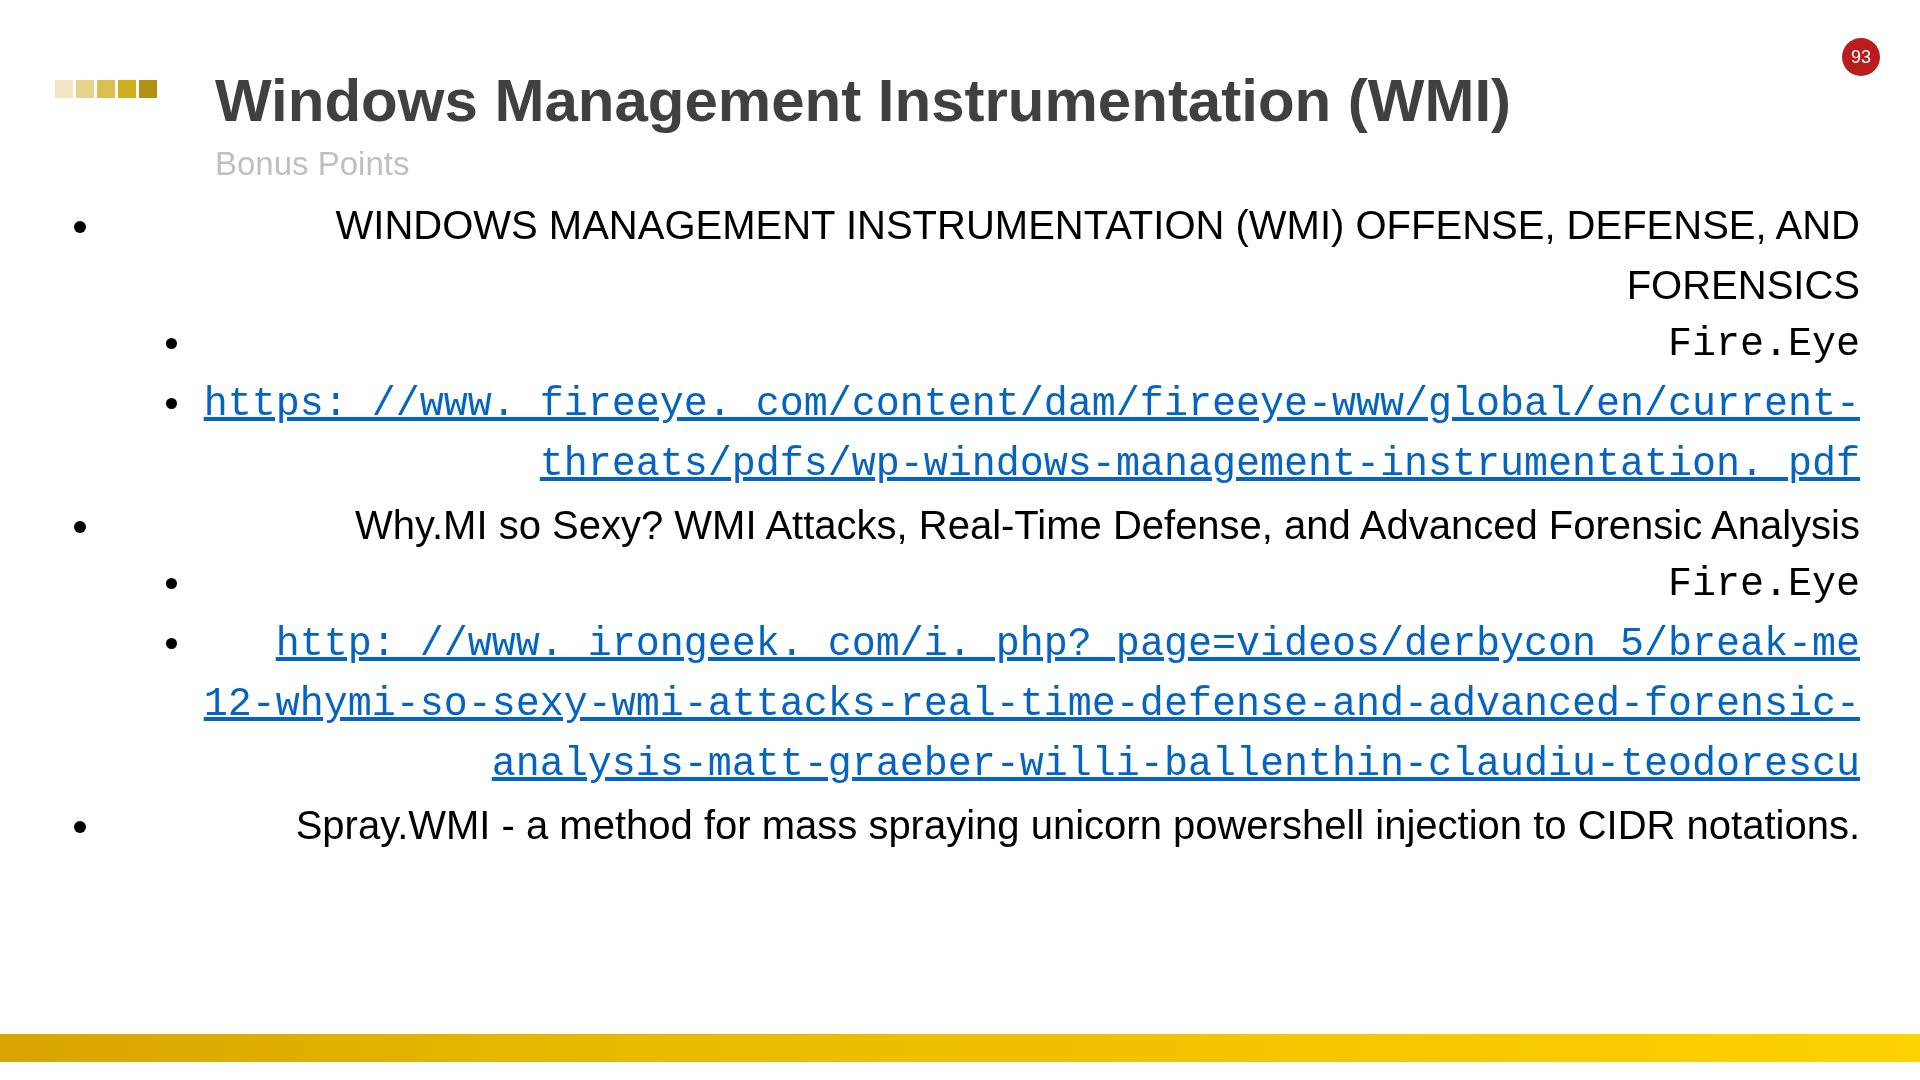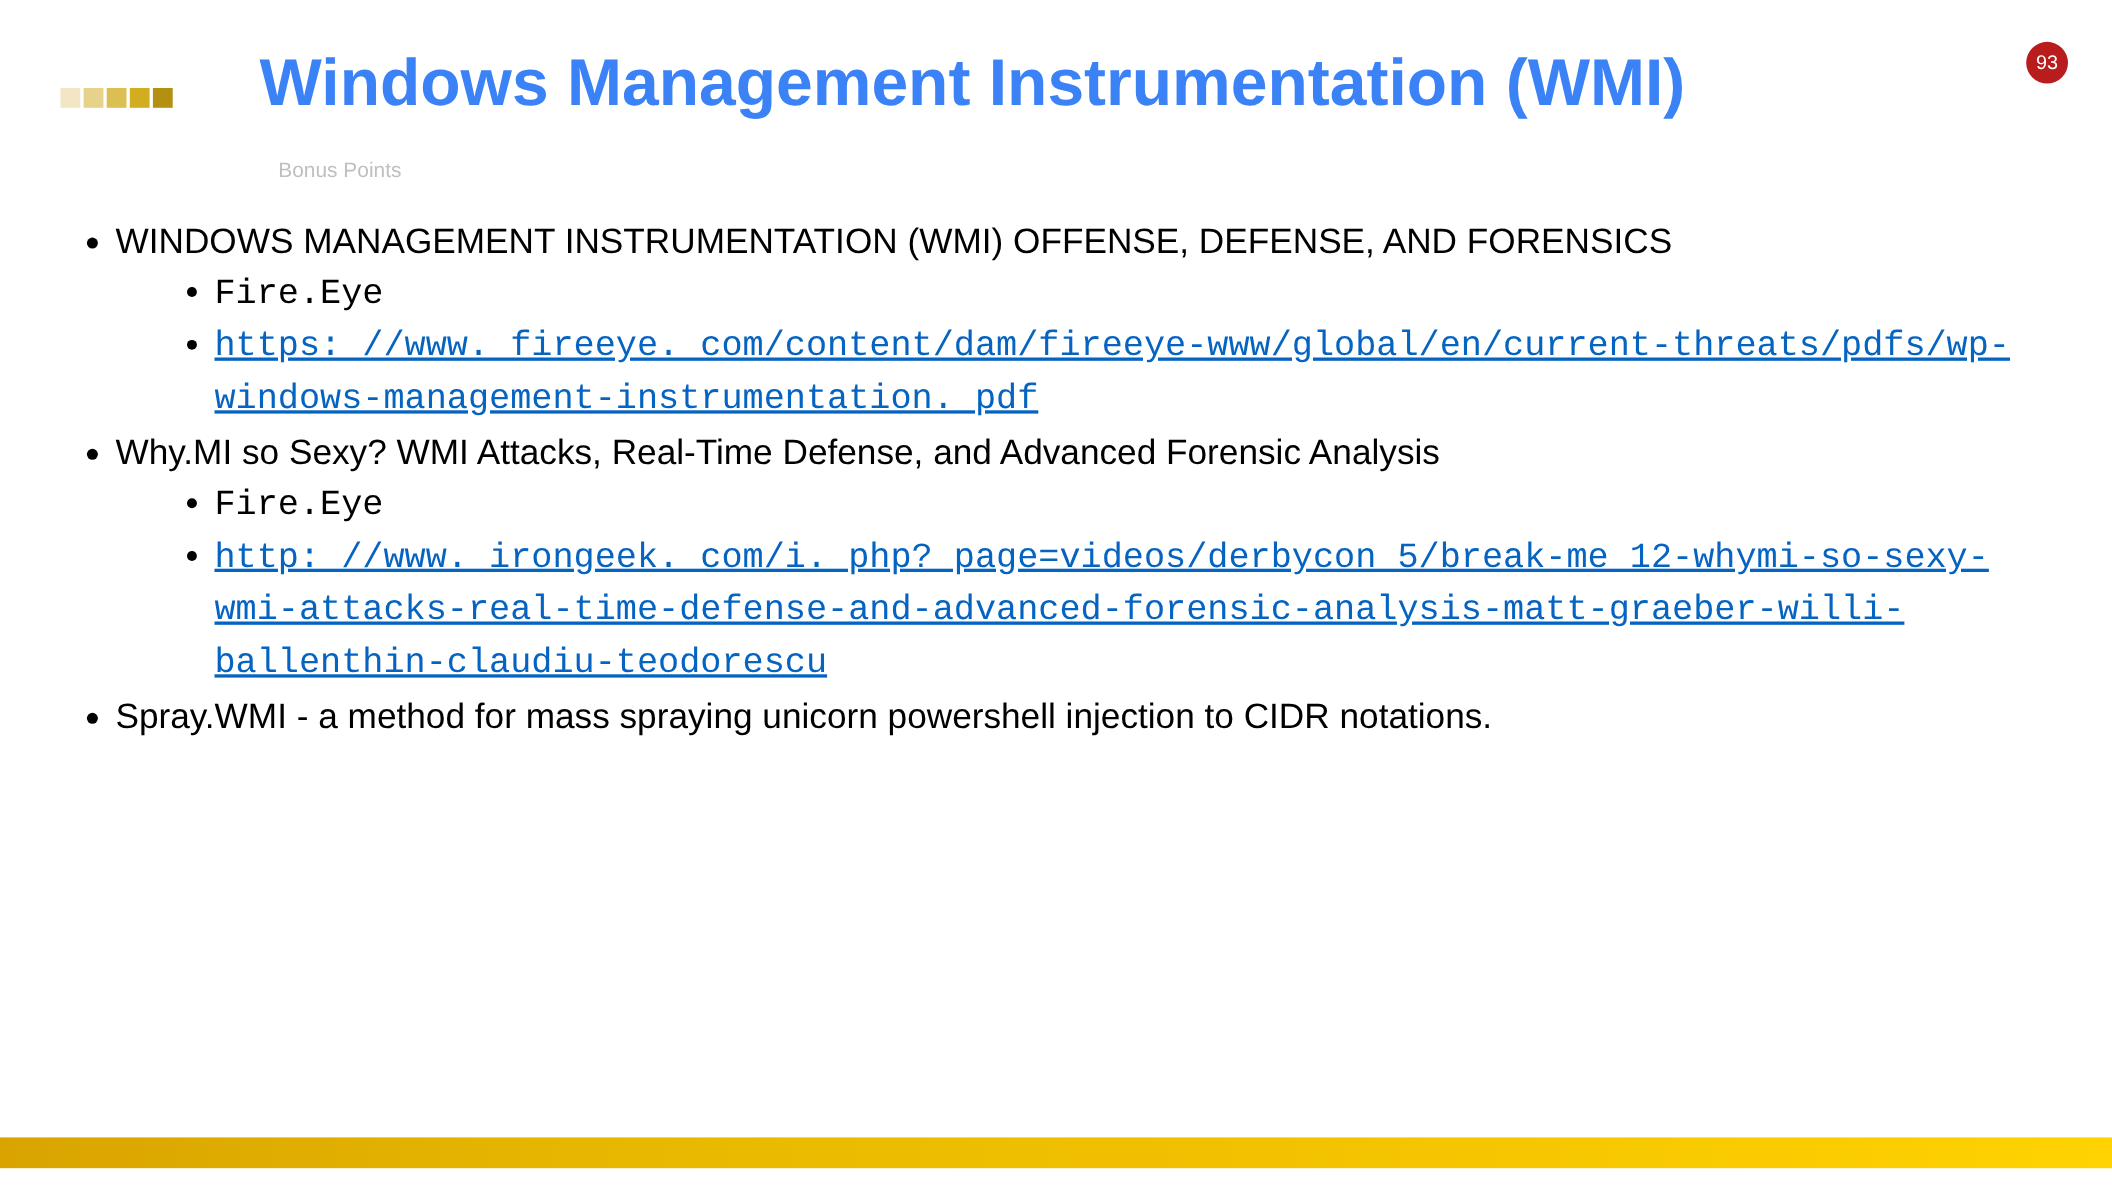--- a/index.html
+++ b/index.html
@@ -8,32 +8,31 @@
   .page-num {
     position: absolute; top: 38px; right: 40px;
     width: 38px; height: 38px; border-radius: 50%;
     background: #b91c1c; color: #fff;
     display: flex; align-items: center; justify-content: center;
     font-size: 18px;
   }
   .deco-squares { position: absolute; left: 55px; top: 80px; display: flex; gap: 3px; }
   .deco-squares span { width: 18px; height: 18px; display: inline-block; }
   .title {
-    position: absolute; left: 215px; top: 40px;
-    font-size: 60px; font-weight: bold; color: #3b82f6;
+    position: absolute; left: 215px; top: 66px;
+    font-size: 60px; font-weight: bold; color: #404040;
     font-family: Arial, Helvetica, sans-serif;
-    margin-left: 21px;
   }
   .subtitle {
     position: absolute; left: 215px; top: 145px;
-    font-size: 19px; color: #bfbfbf; margin-left: 38px;
+    font-size: 33px; color: #bfbfbf;
   }
   .content {
     position: absolute; left: 55px; top: 195px; right: 60px;
-    font-size: 32px; color: #000; line-height: 1.5;
+    font-size: 40px; color: #000; line-height: 1.5; text-align: right;
   }
   .content ul { list-style: disc; padding-left: 50px; }
   .content ul ul { padding-left: 90px; font-family: Liberation Mono, monospace; }
   .content li { margin: 0; }
   a.link { color: #0563c1; text-decoration: underline; }
   .bottom-bar {
     position: absolute; left: 0; right: 0; bottom: 18px; height: 28px;
     background: linear-gradient(90deg, #d9a400 0%, #e8b800 30%, #f2c200 60%, #ffd200 100%);
   }
 </style>

